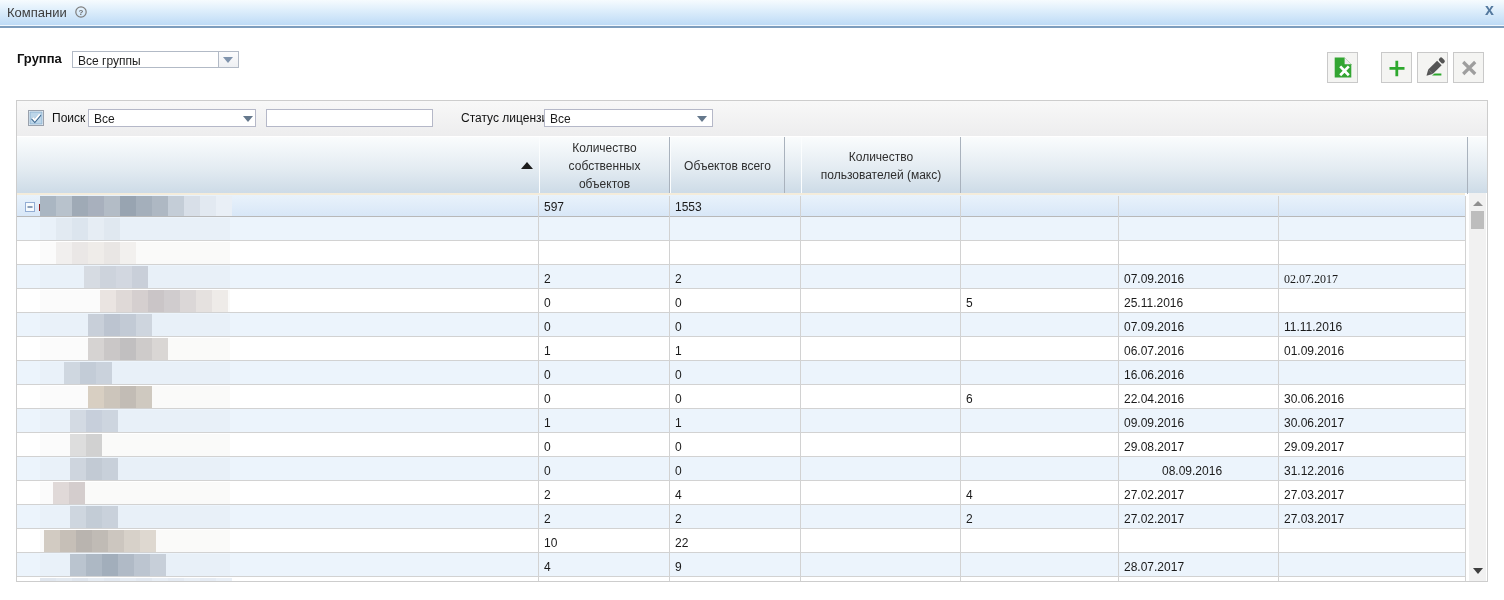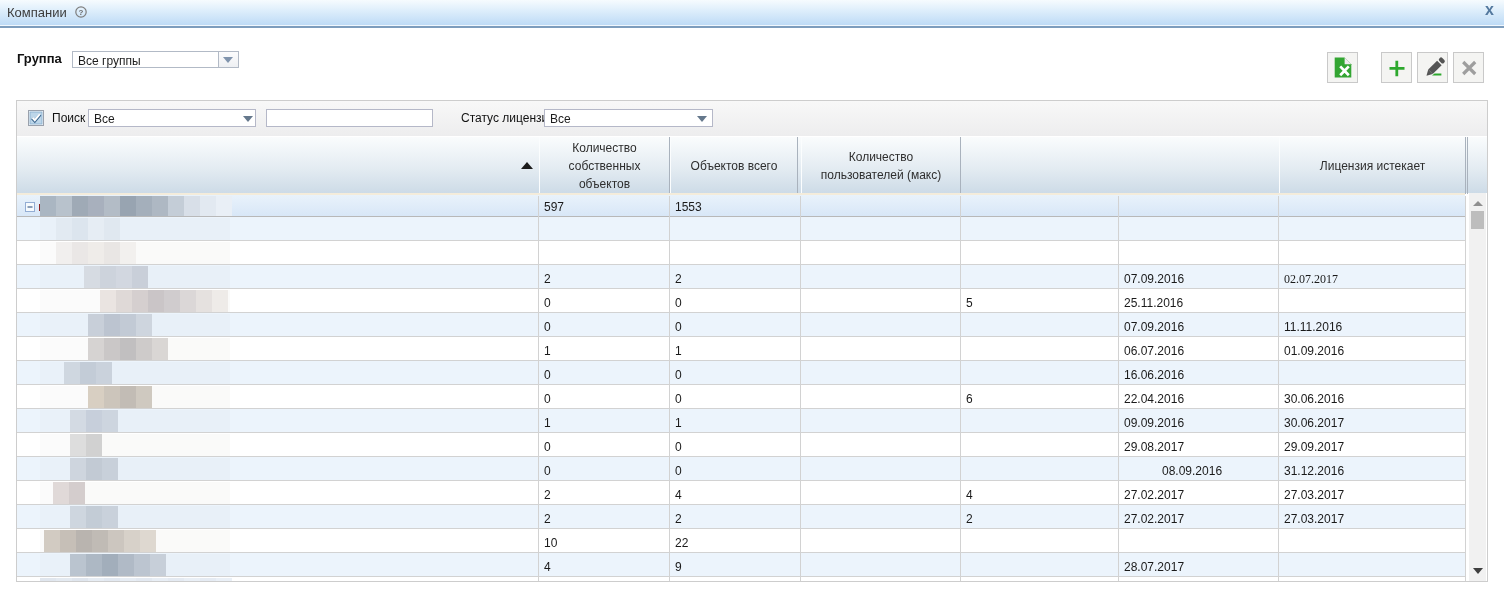--- a/index.html
+++ b/index.html
@@ -112,28 +112,25 @@
     <div class="combo" style="left:527px; top:8px; width:169px; height:18px; border-color:#b5b8c8;">
       <div class="txt">Все</div>
       <div class="flattri" style="right:5px; top:6px;"></div>
     </div>
   </div>
 
   <div id="header">
     <div class="hcell" style="left:522px; width:131px;">
         <div class="inner">Количество<br>собственных<br>объектов</div>
       </div>
-    <div class="hcell" style="left:653px; width:128px;">
+    <div class="hcell" style="left:653px; width:115px;">
         <div class="inner">Объектов всего</div>
       </div>
     <div class="hcell" style="left:784px; width:160px;">
         <div class="inner">Количество<br>пользователей (макс)</div>
-      </div>
-    <div class="hcell" style="left:1262px; width:187px;">
-        <div class="inner">Лицензия истекает</div>
       </div>
     <div class="hcell" style="left:1450px; width:20px; border-left:1px solid #a9b2bd; border-right:none;"></div>
     <div id="sortarrow"></div>
   </div>
 
   <div id="body">
     <div id="row1"></div>
     <div class="row blue" style="top:24px;"></div>
     <div class="row white" style="top:48px;"></div>
     <div class="row blue" style="top:72px;"></div>

